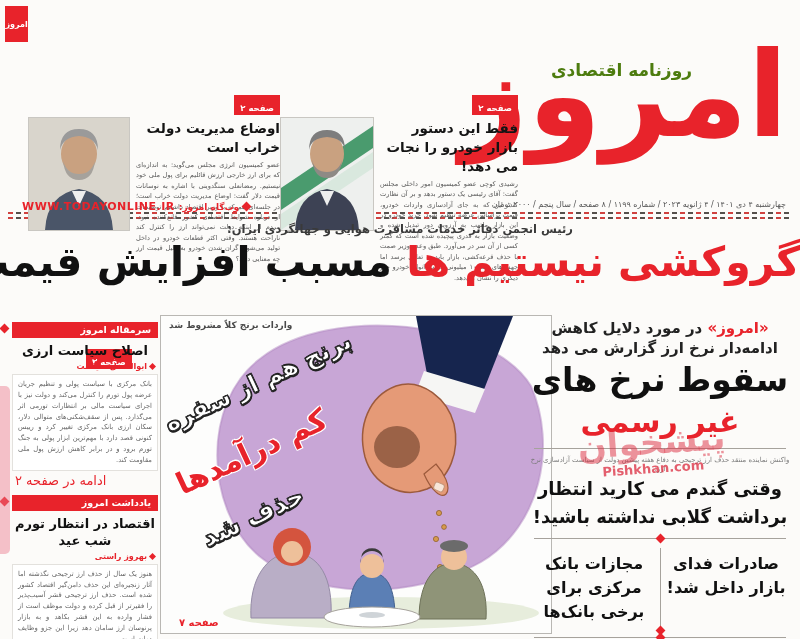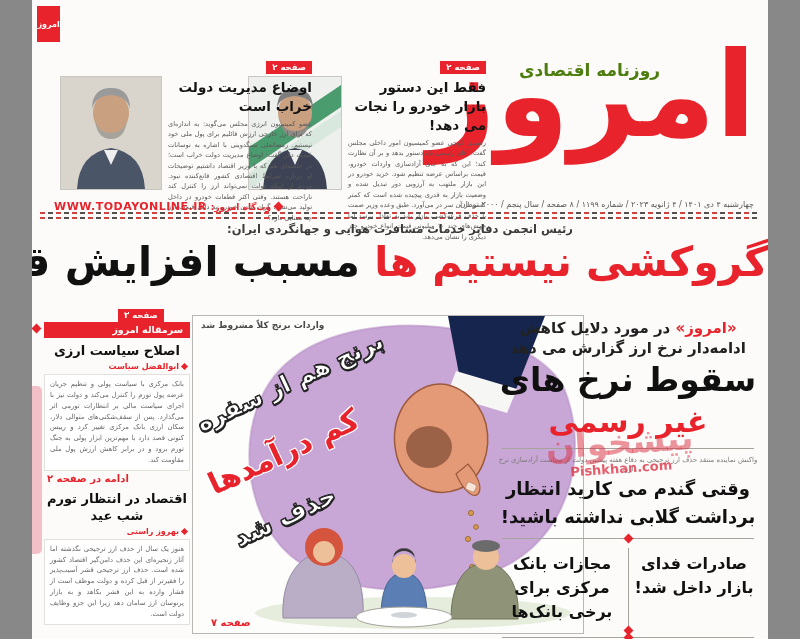--- a/index.html
+++ b/index.html
@@ -1,30 +1,30 @@
 <!DOCTYPE html>
 <html lang="fa" dir="rtl"><head>
 <meta charset="utf-8">
 <style>
   html,body{margin:0;padding:0;background:#888;}
-  #page{position:relative;width:736px;height:639px;background:#fcfbf9;overflow:hidden;
+  #page{position:relative;width:800px;height:639px;background:#fcfbf9;overflow:hidden;
         font-family:"DejaVu Sans",sans-serif;direction:rtl;margin:0 auto;}
   .red{color:#e8232b;}
   
   .corner-badge{position:absolute;left:5px;top:6px;width:23px;height:36px;background:#e8232b;
     color:#fff;font-size:8px;font-weight:bold;display:flex;align-items:center;justify-content:center;text-align:center;}
   .logo-tagline{position:absolute;right:108px;top:60px;font-size:17px;font-weight:bold;color:#4d7c0f;}
   .logo-title{position:absolute;right:12px;top:22px;font-size:118px;line-height:1.25;color:#e8232b;font-weight:bold;}
   .dateline{position:absolute;right:14px;top:200px;font-size:8px;color:#555;letter-spacing:0;}
   .dotline{position:absolute;left:8px;right:8px;height:2px;
     background:repeating-linear-gradient(90deg,#d0413f 0 5px,transparent 5px 8px,#55504c 8px 13px,transparent 13px 16px);}
   
   .topbox{position:absolute;top:55px;}
   .page-badge{display:inline-block;background:#e8232b;color:#fff;font-size:8.5px;font-weight:bold;
-    padding:1px 6px 2px;line-height:1.2;}
+    padding:8px 6px 2px;line-height:1.2;margin-top:40px;}
   .box-flex{display:flex;gap:6px;margin-top:2px;}
   .box-main{flex:1;min-width:0;}
   .box-head{font-size:13.5px;font-weight:bold;color:#141414;line-height:1.4;margin:2px 0 3px;}
   .box-body{font-size:6.6px;color:#5a5a5a;text-align:justify;line-height:1.58;}
   .photo{flex:none;border:1px solid #c9c7c2;}
   .website-line{position:absolute;left:22px;top:200px;display:flex;align-items:center;gap:4px;direction:rtl;}
   .website-label{font-size:9px;font-weight:bold;color:#e8232b;}
   .website-url{font-size:11px;font-weight:bold;color:#e8232b;direction:ltr;letter-spacing:0.5px;}
   .diamond{width:7px;height:7px;background:#e8232b;transform:rotate(45deg);display:inline-block;flex:none;}
   
@@ -35,21 +35,21 @@
   
   .sidebar{position:absolute;left:12px;top:322px;width:146px;}
   .sb-header{background:#e8232b;color:#fff;font-size:9.5px;font-weight:bold;padding:2px 7px 3px;
     position:relative;}
   .sb-orn{position:absolute;left:-11px;top:3px;}
   .sb-title{font-size:13px;font-weight:bold;text-align:center;margin:5px 2px 2px;color:#111;line-height:1.3;}
   .sb-byline{color:#e8232b;font-size:8px;font-weight:bold;text-align:right;margin:0 3px 3px;display:flex;align-items:center;gap:3px;}
   .sb-byline .diamond{width:5px;height:5px;}
   .sb-body{border:1px solid #e3e1dd;background:#fff;padding:4px 5px;font-size:6.8px;line-height:1.6;
     color:#666;text-align:justify;}
-  .sb-more{color:#e8232b;font-size:10px;font-weight:bold;text-align:left;margin:2px 3px 7px;}
+  .sb-more{color:#e8232b;font-size:13px;font-weight:normal;text-align:left;margin:2px 3px 7px;}
   
   .cartoon{position:absolute;left:160px;top:315px;width:360px;height:317px;border:1px solid #b9b7b3;
     background:#fdfdfc;overflow:hidden;padding-left:30px;}
   .cartoon svg{position:absolute;inset:0;}
   .cartoon-kicker{position:absolute;left:8px;top:4px;font-size:9px;font-weight:bold;color:#4a4a4a;z-index:3;}
   .cap{position:absolute;z-index:4;transform:rotate(-25deg);text-align:center;font-weight:bold;white-space:nowrap;}
   .cap-outline{color:#fff;-webkit-text-stroke:1px #222;
     text-shadow:-1px -1px 0 #222,1px -1px 0 #222,-1px 1px 0 #222,1px 1px 0 #222,0 2px 0 #222;}
   .cap-red{color:#e8232b;text-shadow:-1px -1px 0 #fff,1px -1px 0 #fff,-1px 1px 0 #fff,1px 1px 0 #fff;}
   .cap1{left:-8px;top:52px;width:210px;font-size:24px;}
@@ -144,20 +144,24 @@
       <span class="diamond sb-orn"></span>
     </div>
     <div class="sb-title">اصلاح سیاست ارزی</div>
     <div class="sb-byline">
       <span class="diamond"></span>
       <span>ابوالفضل سیاست</span>
     </div>
     <div class="sb-body">بانک مرکزی با سیاست پولی و تنظیم جریان عرضه پول تورم را کنترل می‌کند و دولت نیز با اجرای سیاست مالی بر انتظارات تورمی اثر می‌گذارد. پس از سقف‌شکنی‌های متوالی دلار، سکان ارزی بانک مرکزی تغییر کرد و رییس کنونی قصد دارد با مهم‌ترین ابزار پولی به جنگ تورم برود و در برابر کاهش ارزش پول ملی مقاومت کند.</div>
     <div class="sb-more">ادامه در صفحه ۲</div>
 
+    <div class="sb-header">
+      <span>یادداشت امروز</span>
+      <span class="diamond sb-orn"></span>
+    </div>
     <div class="sb-title">اقتصاد در انتظار تورم شب عید</div>
     <div class="sb-byline">
       <span class="diamond"></span>
       <span>بهروز راستی</span>
     </div>
     <div class="sb-body">هنوز یک سال از حذف ارز ترجیحی نگذشته اما آثار زنجیره‌ای این حذف دامن‌گیر اقتصاد کشور شده است. حذف ارز ترجیحی قشر آسیب‌پذیر را فقیرتر از قبل کرده و دولت موظف است از فشار وارده به این قشر بکاهد و به بازار پرنوسان ارز سامان دهد زیرا این جزو وظایف دولت است.</div>
 
   </div>
 
   <div class="cartoon">

